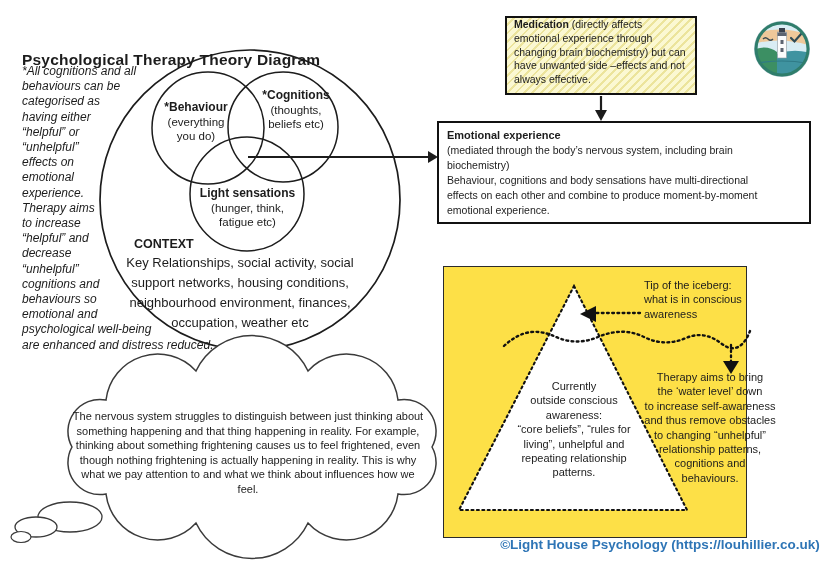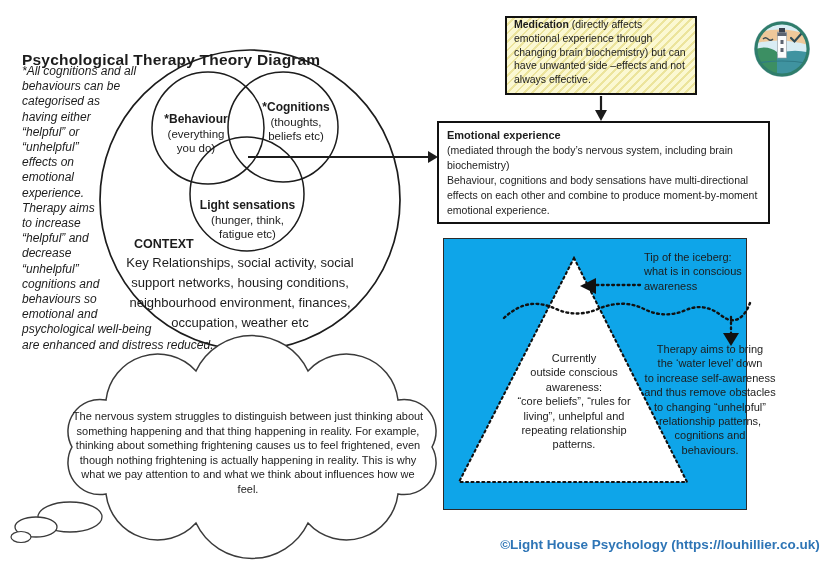--- a/index.html
+++ b/index.html
@@ -6,39 +6,39 @@
   body{
     width:820px;height:568px;position:relative;overflow:hidden;
     background:#ffffff;color:#1c1c1c;
     font-family:"Liberation Sans", sans-serif;
   }
   .abs{position:absolute;}
   .pre{white-space:pre-line;}
   .ctr{text-align:center;}
   .page-title{font-size:15.5px;font-weight:bold;letter-spacing:.2px;margin-top:33px;}
   .left-note{font-size:12px;font-style:italic;line-height:15.2px;width:230px;}
-  .venn-label{font-size:11.5px;line-height:14.5px;margin-top:12px;}
+  .venn-label{font-size:11.5px;line-height:14.5px;}
   .venn-label b{font-size:12px;}
   .context-label{font-size:12.5px;font-weight:bold;}
   .context-body{font-size:13px;line-height:20px;}
   .med-box{
     left:505px;top:16px;width:192px;height:79px;box-sizing:border-box;
     border:2.5px solid #111;padding:0 7px;overflow:hidden;
     background:repeating-linear-gradient(135deg,#fbf8d2 0px,#fbf8d2 4px,#ece49c 4px,#ece49c 6px);
     font-size:10.5px;line-height:13.8px;
   }
   .emo-box{
-    left:437px;top:121px;width:333px;height:103px;box-sizing:border-box;
+    left:437px;top:121px;width:374px;height:103px;box-sizing:border-box;
     border:2px solid #111;background:#fff;padding:5px 8px;overflow:hidden;
     font-size:10.5px;line-height:15px;
   }
   .emo-box b{font-size:11px;}
   .iceberg-panel{
-    left:443px;top:238px;width:304px;height:272px;box-sizing:border-box;
-    border:1.6px solid #2b2b2b;background:#0ea5e9;
+    left:443px;top:266px;width:304px;height:272px;box-sizing:border-box;
+    border:1.6px solid #2b2b2b;background:#fde047;
   }
   .panel-text{font-size:11px;line-height:14.4px;}
   .cloud-text{font-size:11px;line-height:14.6px;margin-top:17px;}
   .copyright{font-size:13.5px;font-weight:bold;}
   svg{display:block;}
 </style>
 </head>
 <body>
 
 <svg class="abs" style="left:0;top:0;pointer-events:none;" width="820" height="568" viewBox="0 0 820 568">

